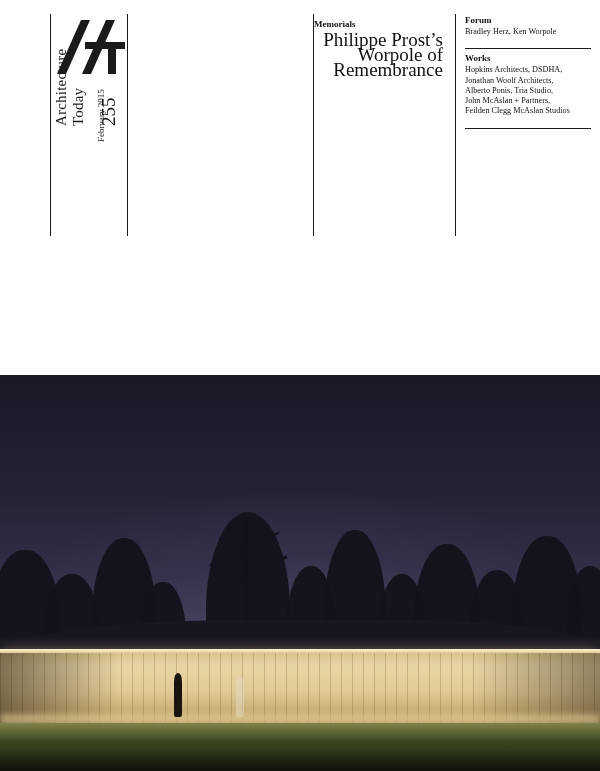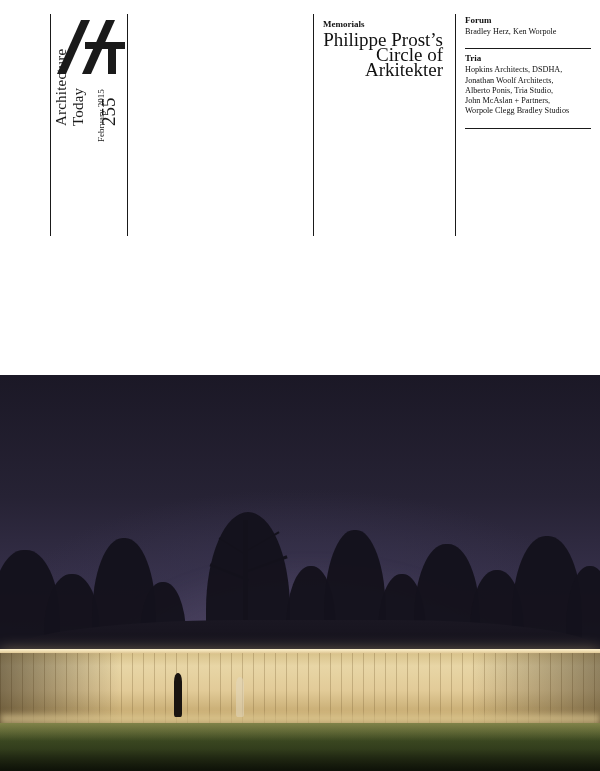--- a/index.html
+++ b/index.html
@@ -93,21 +93,20 @@
 
   
   .col-feature {
     position: absolute;
     left: 313px;
     top: 14px;
     width: 132px;
     height: 222px;
     border-left: 1px solid #1a1a1a;
     box-sizing: border-box;
-    padding-left: 9px;
   }
   .kicker {
     font-family: "Liberation Serif", serif;
     font-size: 9px;
     font-weight: bold;
     line-height: 12px;
     color: #111;
     margin: 4px 0 2px 0;
   }
   .feature-title {
@@ -303,40 +302,40 @@
 
     <div class="issue-vertical">255</div>
 
     <div class="date-vertical">February 2015</div>
   </div>
 
   <div class="col-feature">
     <div class="kicker">Memorials</div>
     <div class="feature-title">
       <span>Philippe Prost’s</span><br>
-      <span>Circle of Arkitekter</span>
+      <span>Worpole of Remembrance</span>
     </div>
   </div>
 
   <div class="col-contents">
 
     <div class="sec">
       <div class="sec-head">Forum</div>
       <div class="sec-body">Bradley Herz, Ken Worpole</div>
     </div>
 
     <div class="sec-rule"></div>
 
     <div class="sec">
-      <div class="sec-head">Tria</div>
+      <div class="sec-head">Works</div>
       <div class="sec-body">Hopkins Architects, DSDHA,
 Jonathan Woolf Architects,
 Alberto Ponis, Tria Studio,
 John McAslan + Partners,
-Worpole Clegg Bradley Studios</div>
+Feilden Clegg McAslan Studios</div>
     </div>
 
     <div class="sec-rule"></div>
 
 
   </div>
 </div>
 
 <div class="photo">
   <div class="sky"></div>

